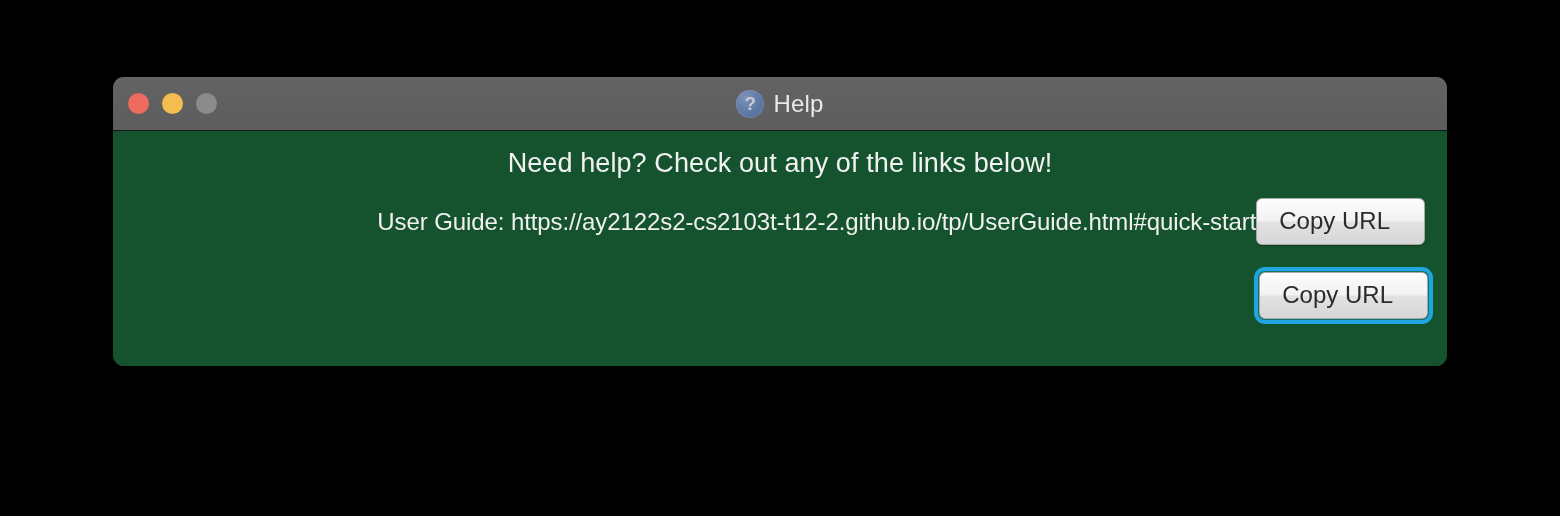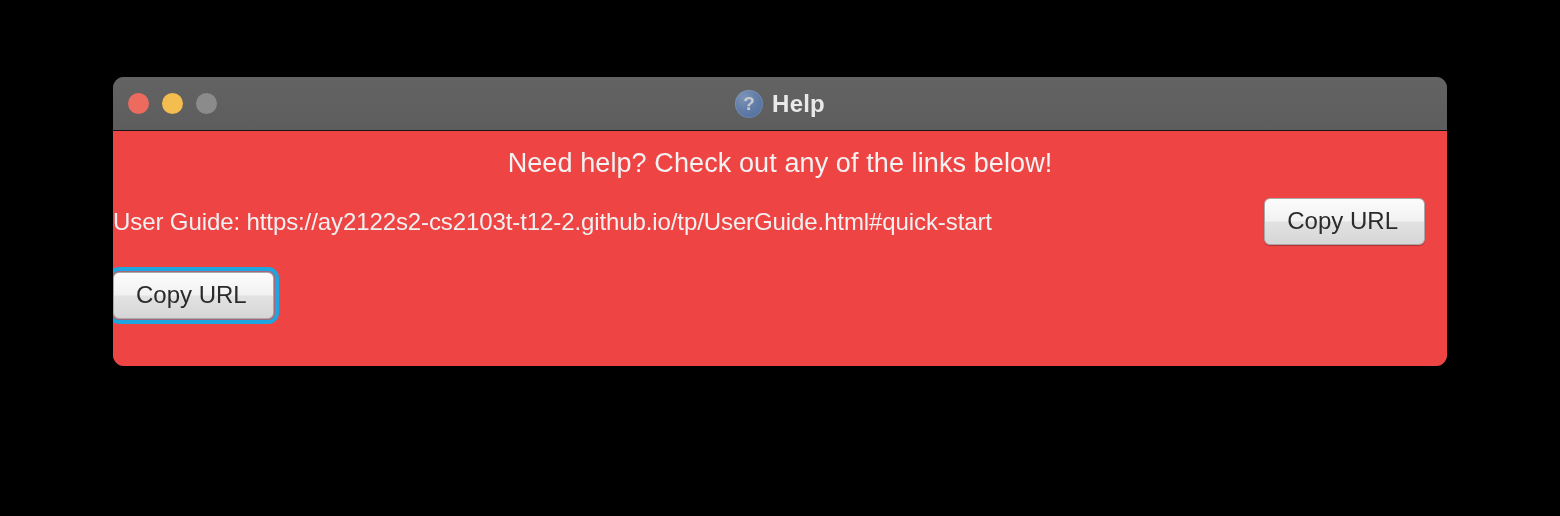--- a/index.html
+++ b/index.html
@@ -91,50 +91,50 @@
     font-family: "Liberation Sans", sans-serif;
     font-size: 19px;
     font-weight: bold;
     color: #c8ccd2;
     line-height: 1;
     margin-top: -1px;
   }
 
   .title-text {
     font-size: 24px;
-    font-weight: bold;
+    font-weight: normal;
     color: #e9e9e9;
     letter-spacing: 0.2px;
   }
 
   
   .body {
     position: relative;
     height: 282px;
-    background: #ef4444;
+    background: #14532d;
     padding: 0;
   }
 
   .heading {
     text-align: center;
     color: #f2f2f2;
     font-size: 27px;
     font-weight: normal;
     padding-top: 17px;
     letter-spacing: 0.1px;
   }
 
   .rows {
     margin-top: 19px;
   }
 
   .link-row {
     display: flex;
     align-items: center;
-    justify-content: space-between;
+    justify-content: flex-end;
     padding-right: 22px;
   }
   .link-row + .link-row {
     margin-top: 27px;
     padding-right: 19px;
   }
 
   .link-text {
     color: #f0f0f0;
     font-size: 24px;
@@ -143,21 +143,21 @@
   }
 
   
   .btn {
     font-family: "Liberation Sans", sans-serif;
     font-size: 24px;
     color: #2b2b2b;
     background: linear-gradient(to bottom, #fcfcfc 0%, #f2f2f2 48%, #e2e2e2 52%, #d6d6d6 100%);
     border: 1px solid #a9a9a9;
     border-radius: 6px;
-    padding: 10px 26px 11px 22px;
+    padding: 10px 34px 11px 22px;
     line-height: 1;
     white-space: nowrap;
     box-shadow: 0 1px 1px rgba(0,0,0,0.28);
     cursor: default;
   }
 
   .btn.focused {
     outline: 4px solid #1fa6e0;
     outline-offset: 1px;
     border-radius: 6px;

